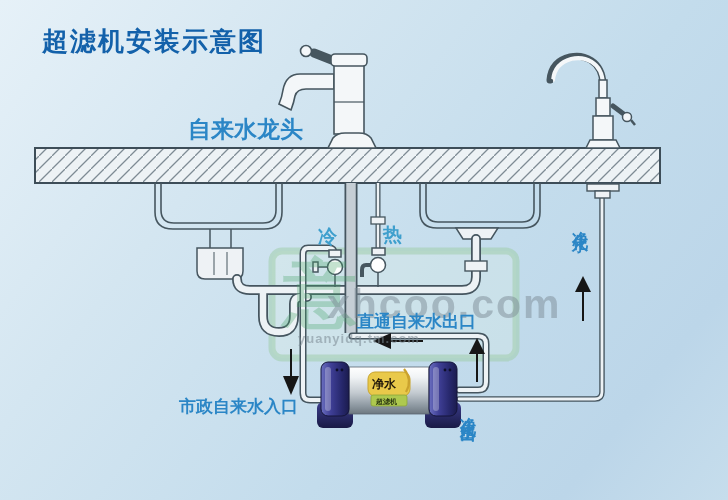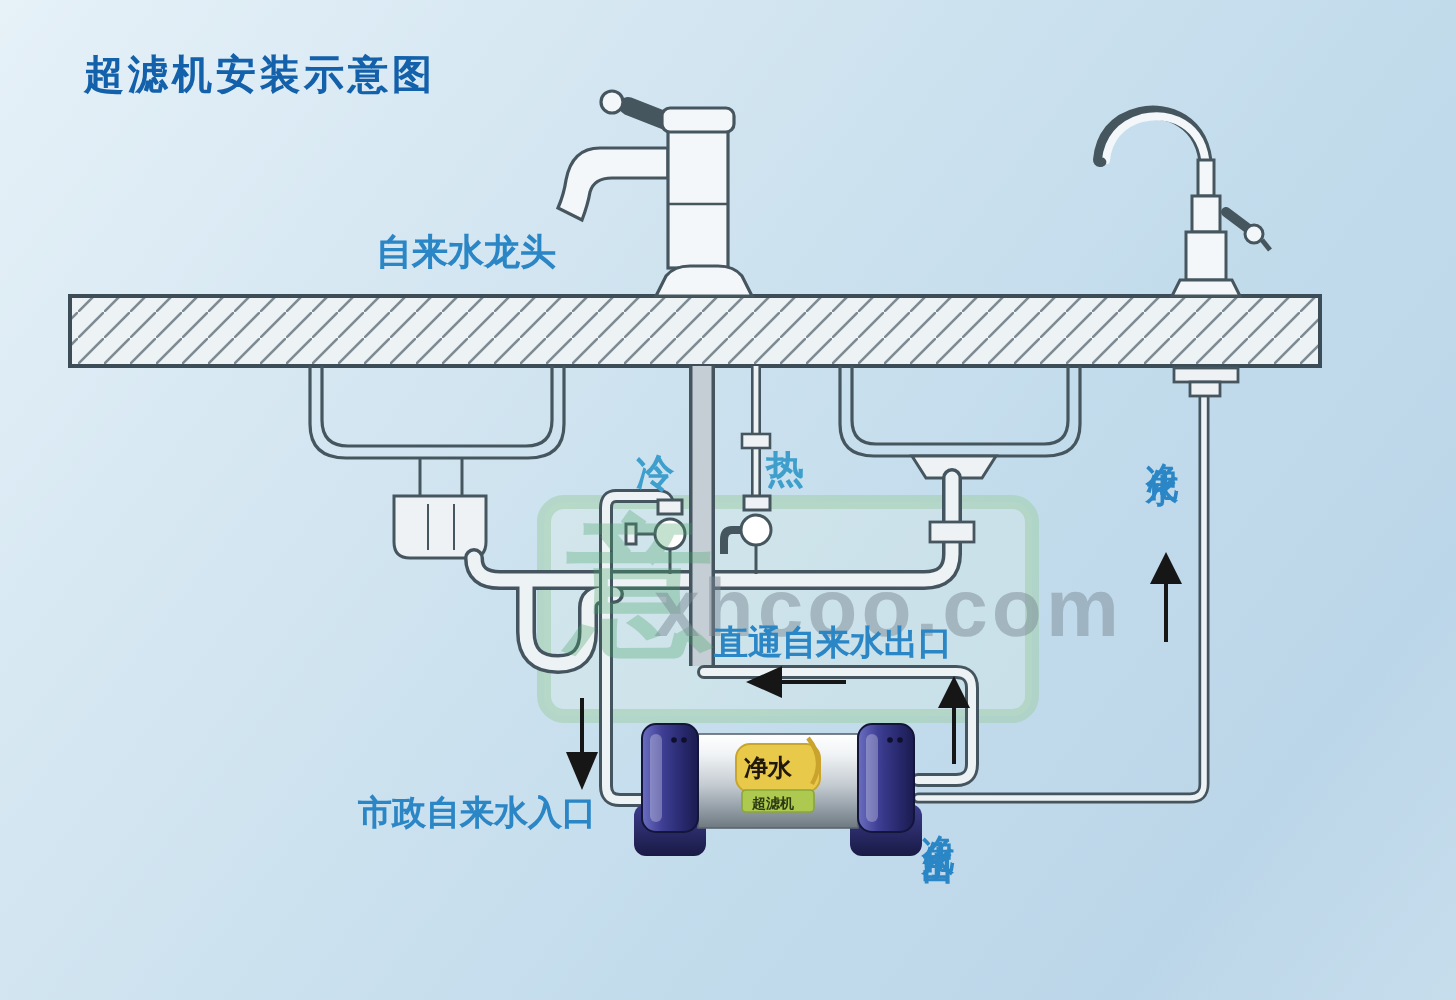--- a/index.html
+++ b/index.html
@@ -4,21 +4,21 @@
 <style>
   html,body { margin:0; padding:0; }
   body { width:728px; height:500px; overflow:hidden;
          font-family:"Liberation Sans", sans-serif; }
   .stage { position:relative; width:728px; height:500px;
            background:linear-gradient(128deg,#e6f1f8 0%,#d4e6f1 30%,#c3dcec 62%,#bcd6e9 85%,#c6ddec 100%);
            overflow:hidden; }
   svg.diagram { position:absolute; left:0; top:0; }
   .lbl { position:absolute; font-weight:bold; color:#2b86c6; white-space:nowrap;
          font-family:"Liberation Sans", sans-serif; }
-  .title { font-size:20px; letter-spacing:2px; color:#1361aa; }
+  .title { font-size:26px; letter-spacing:2px; color:#1361aa; }
   .v-label { writing-mode:vertical-rl; text-orientation:upright; letter-spacing:3px; }
   .wm { position:absolute; color:rgba(122,136,146,0.48); font-weight:bold; white-space:nowrap; }
   .wm-big { font-size:41px; letter-spacing:2px;text-align:right; }
   .wm-small { font-size:13px; letter-spacing:1px; color:rgba(122,136,146,0.55); }
   .wm-green { position:absolute; font-size:74px; font-weight:bold;
               color:rgba(70,165,105,0.32); line-height:1; }
   .badge-txt { position:absolute; font-size:12px; font-weight:bold; color:#20180a;
                letter-spacing:0px;text-align:right; }
   .badge-sub { position:absolute; font-size:7px; font-weight:bold; color:#2c3a12;
                letter-spacing:0px; }
@@ -182,24 +182,25 @@
       </g>
       <g>
         <path d="M583,292 L583,321" stroke-width="2" fill="none"></path>
         <path d="M583,276 L575,292 L591,292 Z" stroke="none"></path>
       </g>
     </g>
   </svg>
 
   <div class="wm-green" style="left:283px; top:256px;">意</div>
   <div class="wm wm-big" style="left:327px; top:281px;">xhcoo.com</div>
+  <div class="wm wm-small" style="left:298px; top:331px;">yuanyidq.tm.com</div>
 
   <div class="lbl title" style="left:42px; top:24px;">超滤机安装示意图</div>
 
-  <div class="lbl" style="left:188px; top:114px; font-size:18px;">自来水龙头</div>
+  <div class="lbl" style="left:188px; top:114px; font-size:23px;">自来水龙头</div>
   <div class="lbl" style="left:318px; top:224px; font-size:19px; color:#3e9fcd;">冷</div>
   <div class="lbl" style="left:383px; top:222px; font-size:19px; color:#3e9fcd;">热</div>
   <div class="lbl v-label" style="left:569px; top:218px; font-size:16px;">净化水</div>
   <div class="lbl" style="left:357px; top:310px; font-size:17px;">直通自来水出口</div>
   <div class="lbl" style="left:179px; top:395px; font-size:17px;">市政自来水入口</div>
   <div class="lbl v-label" style="left:457px; top:404px; font-size:16px;">净化水出口</div>
 
   <div class="badge-txt" style="left:372px; top:376px;">净水</div>
   <div class="badge-sub" style="left:376px; top:397px;">超滤机</div>
 

